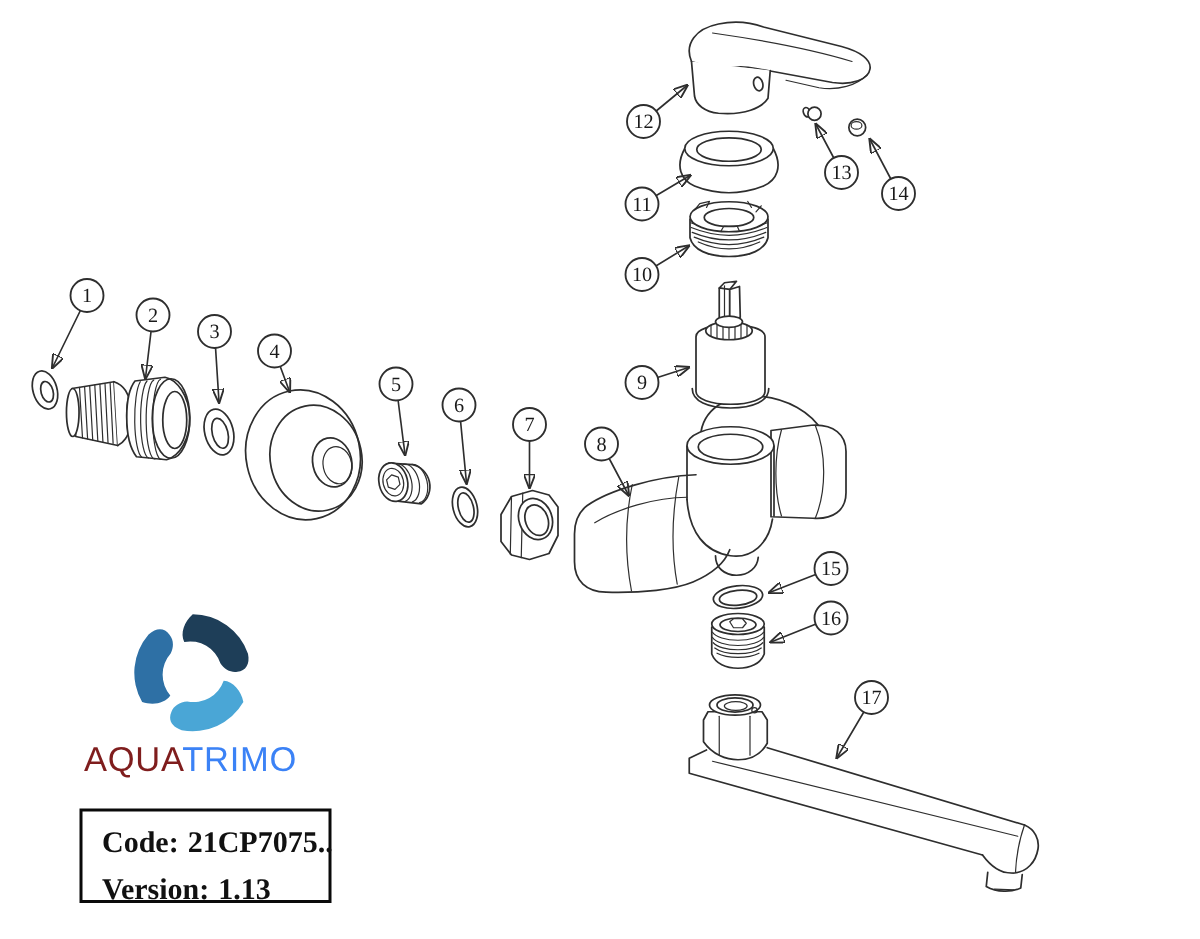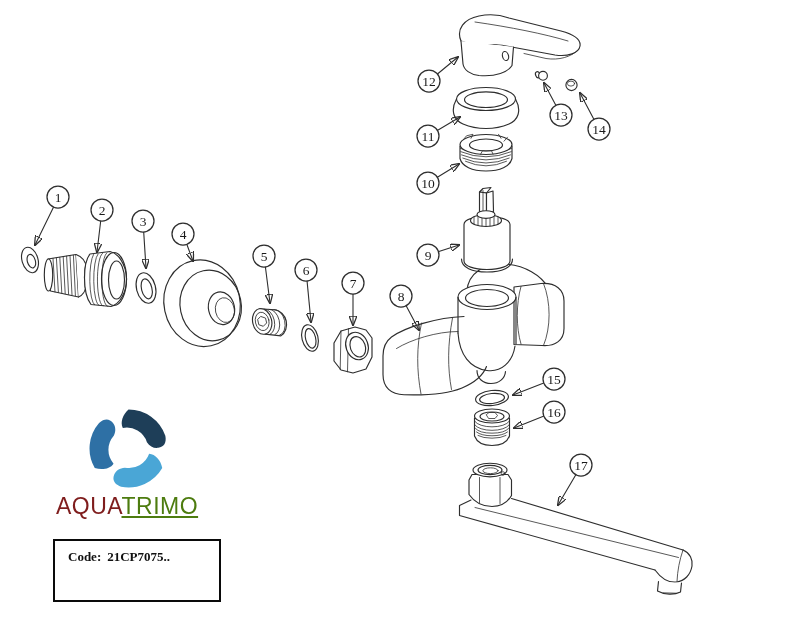--- a/index.html
+++ b/index.html
@@ -13,25 +13,25 @@
   .art .thin{stroke-width:0.8;}
   .callout line{stroke:#2e2e2e;stroke-width:1.1;}
   .callout circle{fill:#ffffff;stroke:#2e2e2e;stroke-width:1.25;}
   .callout text{font-family:"Liberation Serif",serif;font-size:13.5px;fill:#1a1a1a;
          text-anchor:middle;stroke:none;}
   
   .logo-swirl{position:absolute;left:86px;top:406px;width:85px;height:85px;}
   .logo-text{position:absolute;left:56px;top:493px;width:142px;text-align:center;
          font-size:23px;letter-spacing:0.5px;font-weight:400;white-space:nowrap;}
   .logo-text .aqua{color:#7f1d1d;}
-  .logo-text .trimo{color:#4d7c0f;text-decoration:underline;}
+  .logo-text .trimo{color:#3b82f6;}
   
   .info-box{position:absolute;left:53px;top:539px;width:168px;height:63px;
          border:2.5px solid #0a0a0a;box-sizing:border-box;padding:6px 0 1px 13px;
-         font-family:"Liberation Serif",serif;font-weight:bold;font-size:13px;
+         font-family:"Liberation Serif",serif;font-weight:bold;font-size:20px;
          line-height:1.55;color:#111;}
   .info-box .lbl{margin-right:6px;}
 </style>
 </head>
 <body>
 
 <div id="stage">
 
   <svg id="art" class="art" width="800" height="626" viewBox="0 0 800 626">
     <defs>
@@ -303,15 +303,16 @@
       <path fill="#1e3e58" stroke="none" d="M 60 5 A 55 55 0 0 1 112 42 C 114 52 110 58 102 59 C 96 60 90 57 86 51 A 30 30 0 0 0 52 31 C 48 23 52 12 60 5 Z"></path>
       <path fill="#4aa6d6" stroke="none" transform="rotate(120 60 60)" d="M 60 5 A 55 55 0 0 1 112 42 C 114 52 110 58 102 59 C 96 60 90 57 86 51 A 30 30 0 0 0 52 31 C 48 23 52 12 60 5 Z"></path>
       <path fill="#2e70a5" stroke="none" transform="rotate(240 60 60)" d="M 60 5 A 55 55 0 0 1 112 42 C 114 52 110 58 102 59 C 96 60 90 57 86 51 A 30 30 0 0 0 52 31 C 48 23 52 12 60 5 Z"></path>
       <circle cx="60" cy="60" r="13.5" fill="#ffffff" stroke="none"></circle>
     </g>
   </svg>
   <div class="logo-text"><span class="aqua">AQUA</span><span class="trimo">TRIMO</span></div>
 
   <div class="info-box">
     <div class="ib-line"><span class="lbl">Code:</span><span>21CP7075..</span></div>
+    <div class="ib-line"><span class="lbl">Version:</span><span>1.13</span></div>
   </div>
 
 </div>
 
 </body></html>

